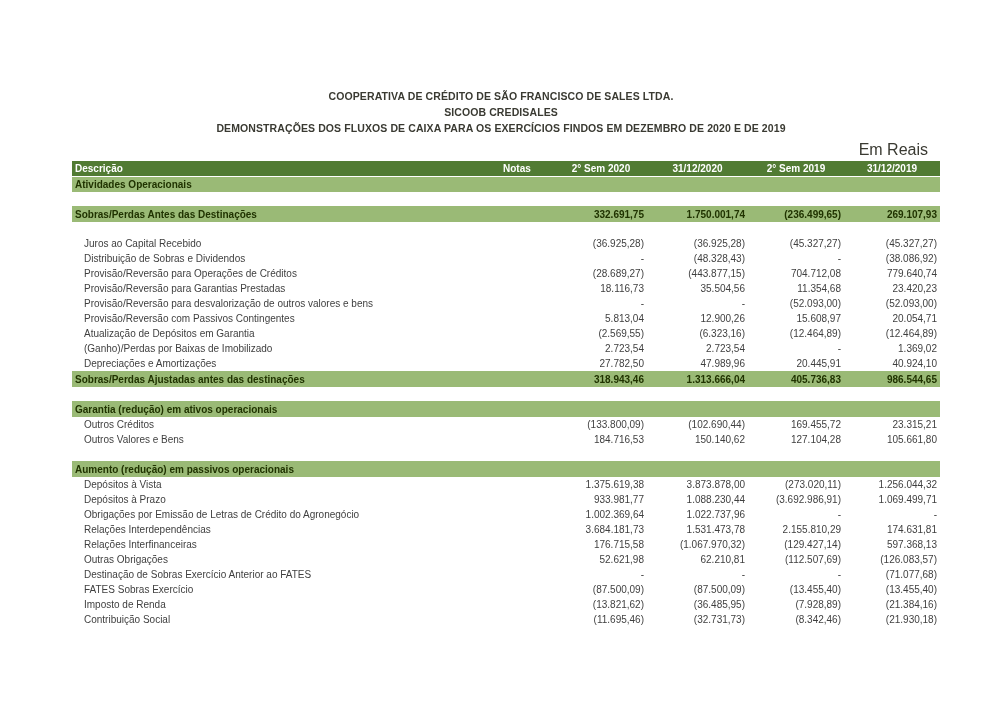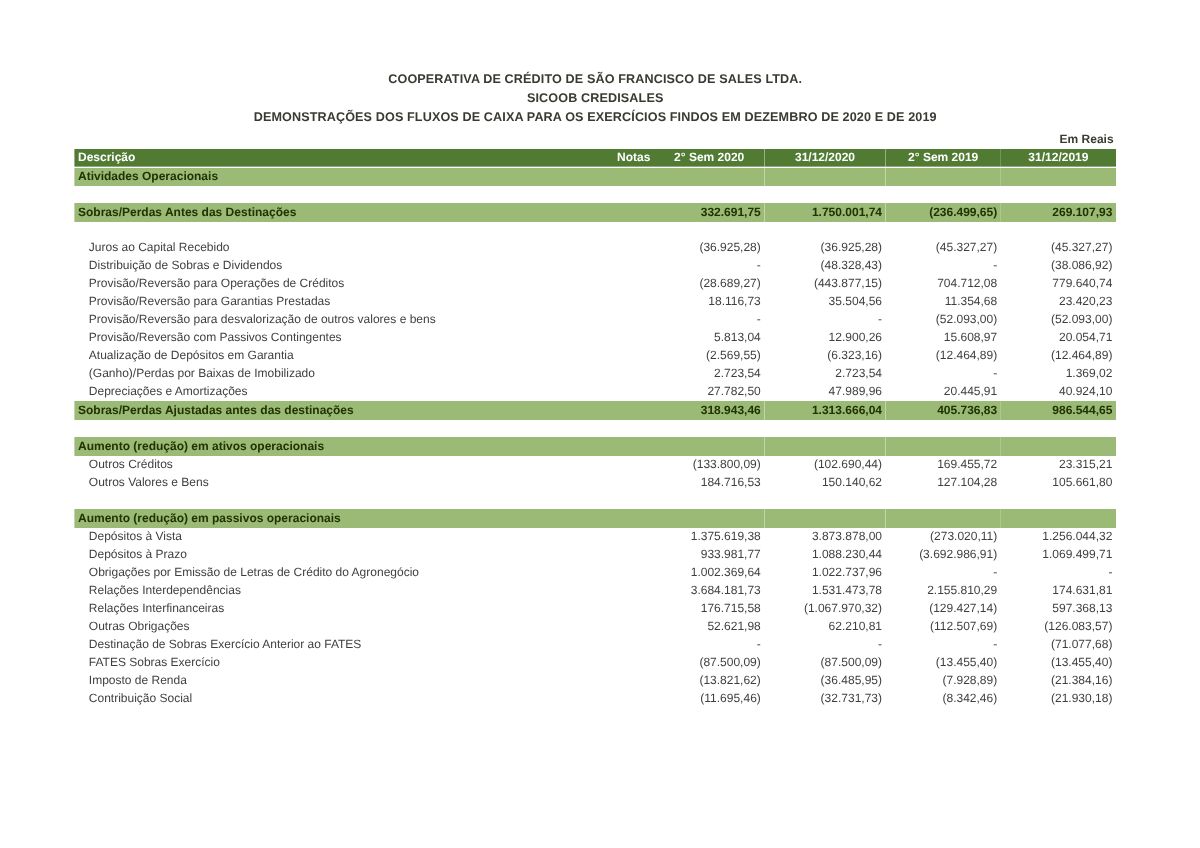--- a/index.html
+++ b/index.html
@@ -3,33 +3,33 @@
 <meta charset="utf-8">
 <style>
   * { margin: 0; padding: 0; box-sizing: border-box; }
   html, body {
     width: 1000px; height: 707px;
     background: #ffffff;
     font-family: "Liberation Sans", sans-serif;
     color: var(--body-text, #3f3f3f);
     overflow: hidden;
   }
-  .page { padding: 58px 70px 0 62px; }
+  .page { padding: 88px 70px 0 62px; margin-left: 10px; }
   .titles { text-align: center; }
   .title-line {
     font-size: 10.5px;
     font-weight: bold;
     color: var(--title-text, #3a3a32);
     line-height: 16px;
     letter-spacing: 0.1px;
   }
   .em-reais {
     text-align: right;
-    font-size: 10px;
-    font-weight: bold;
+    font-size: 16px;
+    font-weight: normal;
     color: var(--title-text, #3a3a32);
     margin-top: 5px;
     margin-bottom: 2px;
     padding-right: 2px;
   }
   table {
     border-collapse: collapse;
     table-layout: fixed;
     width: 868px;
   }
@@ -38,21 +38,21 @@
     color: #ffffff;
     font-size: 10px;
     font-weight: bold;
     height: 15px;
     padding: 0 3px;
     border-bottom: 1px solid #ffffff;
     white-space: nowrap;
     overflow: hidden;
   }
   th.col-desc  { text-align: left; }
-  th.col-notas { text-align: right; }
+  th.col-notas { text-align: left; }
   th.col-num   { text-align: center; }
   td {
     font-size: 10px;
     height: 15px;
     padding: 0 3px;
     vertical-align: middle;
     white-space: nowrap;
     overflow: hidden;
   }
   td.label { text-align: left; padding-left: 12px; }
@@ -185,21 +185,21 @@
           <td colspan="2" class="label">Sobras/Perdas Ajustadas antes das destinações</td>
           <td class="num">318.943,46</td>
           <td class="num">1.313.666,04</td>
           <td class="num">405.736,83</td>
           <td class="num">986.544,65</td>
         </tr>
         <tr class="spacer">
           <td colspan="6"></td>
         </tr>
         <tr class="section-row">
-          <td colspan="2" class="label">Aumento (redução) em ativos operacionais</td>
+          <td colspan="2" class="label">Garantia (redução) em ativos operacionais</td>
           <td class="num"></td>
           <td class="num"></td>
           <td class="num"></td>
           <td class="num"></td>
         </tr>
         <tr class="item-row">
           <td colspan="2" class="label">Outros Créditos</td>
           <td class="num">(133.800,09)</td>
           <td class="num">(102.690,44)</td>
           <td class="num">169.455,72</td>

